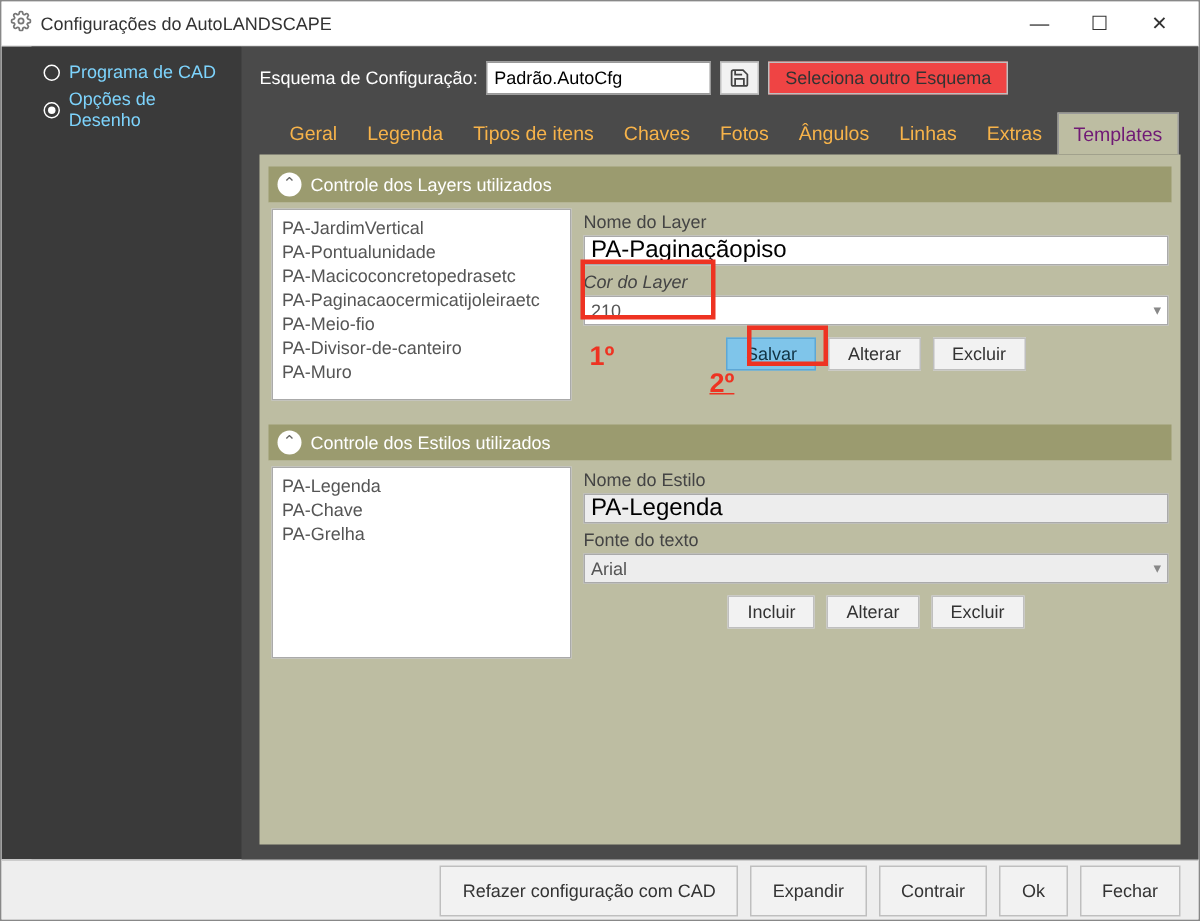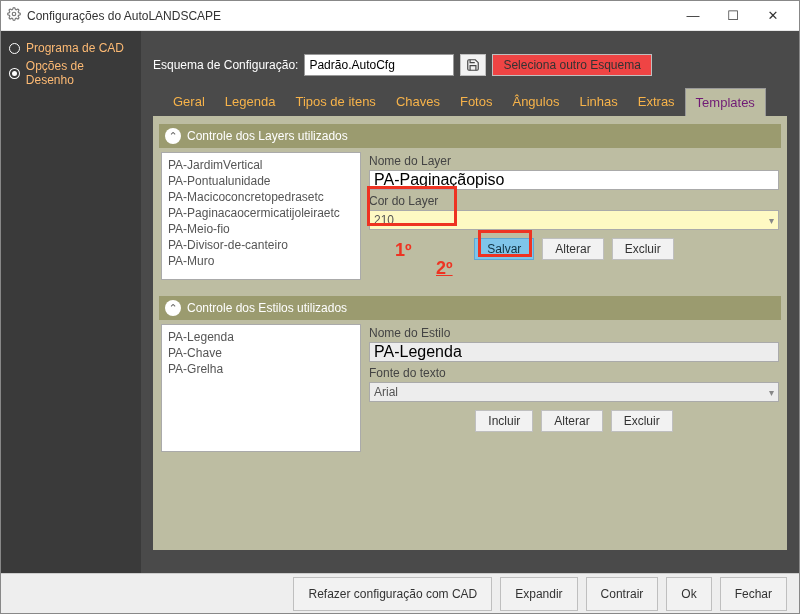--- a/index.html
+++ b/index.html
@@ -20,38 +20,38 @@
     .titlebar .winbtns div {
       width: 40px; height: 28px; display:flex; align-items:center; justify-content:center;
       font-size:13px; color:#333; cursor:default;
     }
 
     
     .body {
       flex:1; display:flex; background:#3a3a3a;
     }
     .sidebar {
-      width: 140px; background:#3a3a3a; color:#fdba74;
-      padding: 10px 8px; font-size:12px;
+      width: 140px; background:#3a3a3a; color:#7dd3fc;
+      padding: 10px 8px; font-size:12px;margin-left:20px;
     }
     .sidebar .radio {
       display:flex; align-items:center; gap:6px; margin-bottom:4px;
       cursor:default;
     }
     .sidebar .radio .circ {
       width:11px; height:11px; border:1px solid #fff; border-radius:50%;
       display:flex; align-items:center; justify-content:center;
     }
     .sidebar .radio.sel .circ::after {
       content:''; width:5px; height:5px; border-radius:50%; background:#fff;
     }
 
     .main {
       flex:1; background:#4a4a4a; display:flex; flex-direction:column;
-      padding:23px 12px; position:relative;
+      padding:10px 12px; position:relative;
     }
 
     
     .config-row {
       display:flex; align-items:center; gap:6px; color:#fff; font-size:12px;
       margin-bottom:12px;
     }
     .config-row input[type=text].scheme {
       width:150px; height:22px; font-size:12px; padding:0 4px;
       background:#fff; border:1px solid #999;
@@ -104,21 +104,21 @@
 
     .right-col { flex:1; font-size:12px; color:#444; position:relative; }
     .field-label { margin:2px 0 2px 0; }
     .txt-input {
       width:100%; height:20px; font-size:16px; padding:0 4px;
       background:#fff; border:1px solid #aaa;
     }
     .txt-input.ro { background:#ededed; }
     .combo {
       width:100%; height:20px; font-size:12px;
-      background:#fef9c3; border:1px solid #aaa; display:flex; align-items:center;
+      background:#ffffff; border:1px solid #aaa; display:flex; align-items:center;
       justify-content:space-between; padding:0 4px; color:#555;
     }
     .combo .val { flex:1; }
     .combo .arrow { font-size:10px; color:#888; }
 
     .btnrow { display:flex; gap:8px; margin-top:8px; justify-content:center; }
     .btnrow .btn2 {
       height:22px; padding:0 12px; font-size:12px; color:#333;
       background:#f2f2f2; border:1px solid #bfbfbf; display:flex; align-items:center;
     }
@@ -210,36 +210,36 @@
           <div class="item">PA-Pontualunidade</div>
           <div class="item">PA-Macicoconcretopedrasetc</div>
           <div class="item">PA-Paginacaocermicatijoleiraetc</div>
           <div class="item">PA-Meio-fio</div>
           <div class="item">PA-Divisor-de-canteiro</div>
           <div class="item">PA-Muro</div>
         </div>
         <div class="right-col" style="position:relative;">
           <div class="field-label">Nome do Layer</div>
           <input class="txt-input" value="PA-Paginaçãopiso" style="">
-          <div class="field-label" style="margin-top:4px;">Cor do Layer</div>
+          <div class="field-label" style="margin-top:4px;font-style:italic;">Cor do Layer</div>
           <div class="combo">
             <span class="val">210</span>
             <span class="arrow">▾</span>
           </div>
           <div class="btnrow">
             <div class="btn2 primary">Salvar</div>
             <div class="btn2">Alterar</div>
             <div class="btn2">Excluir</div>
           </div>
 
           
           <div class="redbox" style="left:-2px; top:34px; width:90px; height:40px;"></div>
-          <div class="redlbl" style="left:26px; top:88px;">1º</div>
+          <div class="redlbl" style="left:4px; top:88px;">1º</div>
           <div class="redbox" style="left:109px; top:78px; width:54px; height:27px;"></div>
-          <div class="redlbl" style="left:67px; top:106px;text-decoration:underline;">2º</div>
+          <div class="redlbl" style="left:84px; top:106px;text-decoration:underline;">2º</div>
         </div>
       </div>
 
       <div class="section-header">
         <span class="collapse-btn">⌃</span>
         <span>Controle dos Estilos utilizados</span>
       </div>
       <div class="section-body">
         <div class="listbox short">
           <div class="item">PA-Legenda</div>

